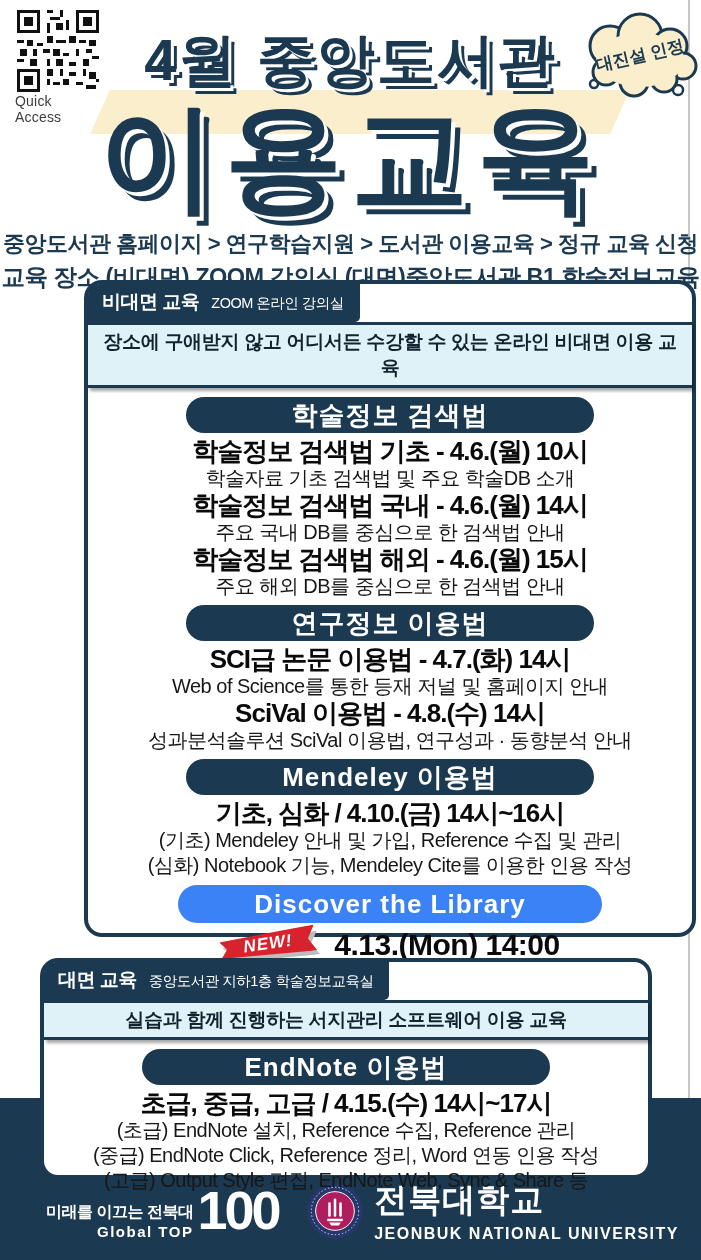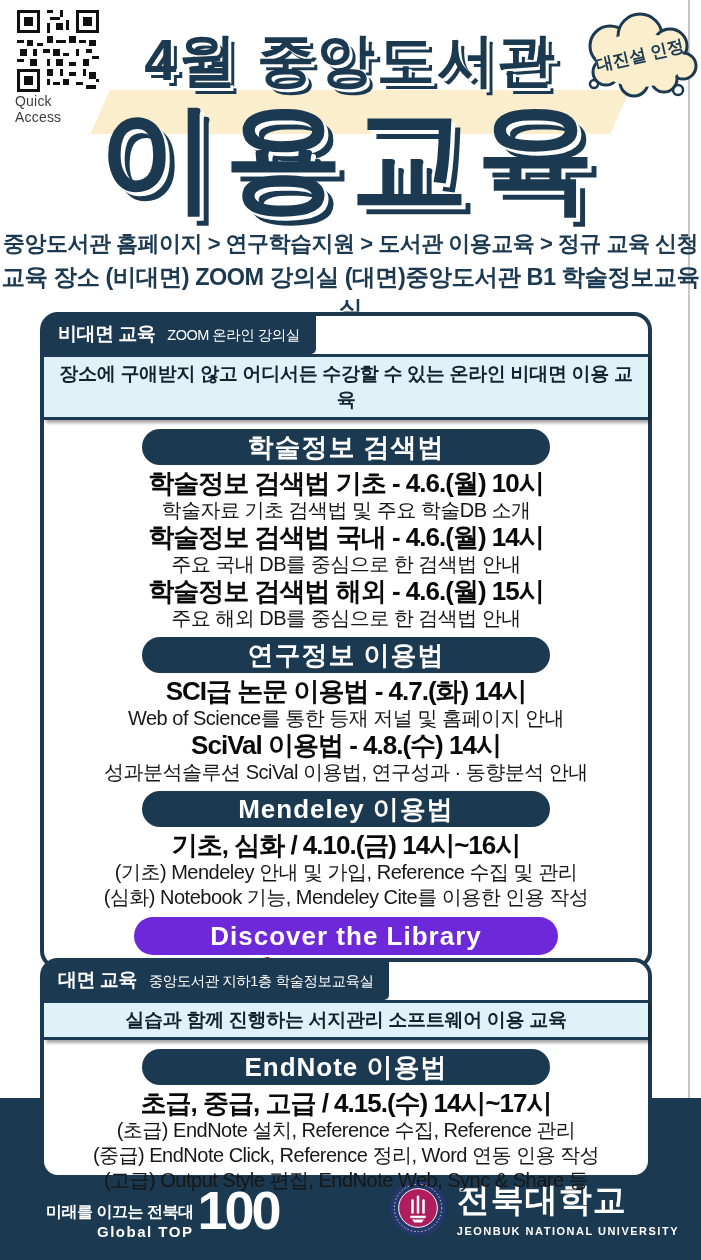--- a/index.html
+++ b/index.html
@@ -33,36 +33,36 @@
     text-shadow: 4px 4px 0 #ffffff, 9px 9px 0 #1b3950; }
 
   .path-line { position:absolute; left:0; top:229px; width:100%; text-align:center; z-index:2;
     font-size:22px; font-weight:800; color:#1b3950; letter-spacing:-0.5px; }
   .place-line { position:absolute; left:0; top:261px; width:100%; text-align:center; z-index:2;
     font-size:23.5px; font-weight:800; color:#1b3950; letter-spacing:-0.5px; }
 
   
   .box { position:absolute; left:40px; width:612px; background:#fff;
     border:4px solid #1b3950; border-radius:18px; z-index:2; }
-  .box1 { top:312px; height:657px; }
+  .box1 { top:280px; height:657px;margin-left:44px; }
   .box2 { top:958px; height:221px; }
 
   .tab { display:inline-flex; align-items:baseline; gap:12px; background:#1b3950; color:#fff;
     padding:5px 16px 7px 14px; border-top-left-radius:12px; border-bottom-right-radius:5px; }
   .tab-main { font-size:19px; font-weight:800; letter-spacing:-0.5px; }
   .tab-sub  { font-size:14.5px; font-weight:500; letter-spacing:-0.5px; }
 
   .banner { background:#dff2f7; border-top:3px solid #1b3950; border-bottom:3px solid #1b3950;
     text-align:center; font-size:19px; font-weight:600; color:#12222e; padding:4px 6px;
     box-shadow:2px 3px 3px rgba(0,0,0,0.35); letter-spacing:-0.3px; }
 
   .content { text-align:center; padding-top:2px; }
   .pill { width:408px; height:36px; line-height:36px; border-radius:19px; background:#1b3950;
     color:#fff; font-size:26px; font-weight:800; margin:7px auto 3px; letter-spacing:1px; }
-  .pill.red { background:#6d28d9; width:424px; height:38px; line-height:38px; }
+  .pill.red { background:#3b82f6; width:424px; height:38px; line-height:38px; }
   .ctitle { font-size:26px; font-weight:800; color:#0a0a0a; line-height:30px; letter-spacing:-1px; }
   .cdesc  { font-size:20px; font-weight:400; color:#171717; line-height:24px; letter-spacing:-0.5px; }
   .cdesc.tall { line-height:25px; }
 
   .daterow { display:flex; justify-content:center; align-items:center; gap:16px; height:38px; margin-top:1px; }
   .bigdate { font-size:30px; font-weight:900; color:#0a0a0a; letter-spacing:-0.5px; }
   .ribbon { position:relative; width:98px; height:32px; }
   .rb-shadow { position:absolute; left:3px; top:8px; width:96px; height:24px; background:#bdbdbd;
     transform:rotate(-8deg); clip-path:polygon(0 18%, 100% 0, 92% 50%, 100% 100%, 0 82%, 7% 50%); }
   .rb-band { position:absolute; left:0; top:2px; width:96px; height:26px; background:#d8232e;
@@ -73,21 +73,21 @@
   
   .fband { position:absolute; left:0; top:1098px; width:701px; height:162px; background:#1b3950; z-index:1; }
   .fleft { position:absolute; left:46px; top:84px; display:flex; align-items:center; gap:4px; color:#fff; }
   .fl-text { text-align:right; }
   .fl1 { font-size:16px; font-weight:800; letter-spacing:-0.5px;margin-top:20px; }
   .fl2 { font-size:15px; font-weight:600; letter-spacing:1.5px; }
   .fl-num { font-size:54px; font-weight:900; line-height:0.85; letter-spacing:-3px; }
   .fright { position:absolute; right:22px; top:80px; display:flex; align-items:center; gap:10px; color:#fff; }
   .emblem svg { width:58px; height:58px; display:block; }
   .fr-kr { font-size:33px; font-weight:800; letter-spacing:1px; }
-  .fr-en { font-size:11px; font-weight:600; letter-spacing:1.5px; margin-top:2px; }
+  .fr-en { font-size:16px; font-weight:600; letter-spacing:1.5px; margin-top:2px; }
 </style>
 </head>
 <body>
 
 <div class="poster">
   <div class="edge-line"></div>
 
   <div class="qr">
     <svg viewBox="0 0 25 25" shape-rendering="crispEdges">
       <rect x="0" y="0" width="25" height="25" fill="#fff"></rect>

